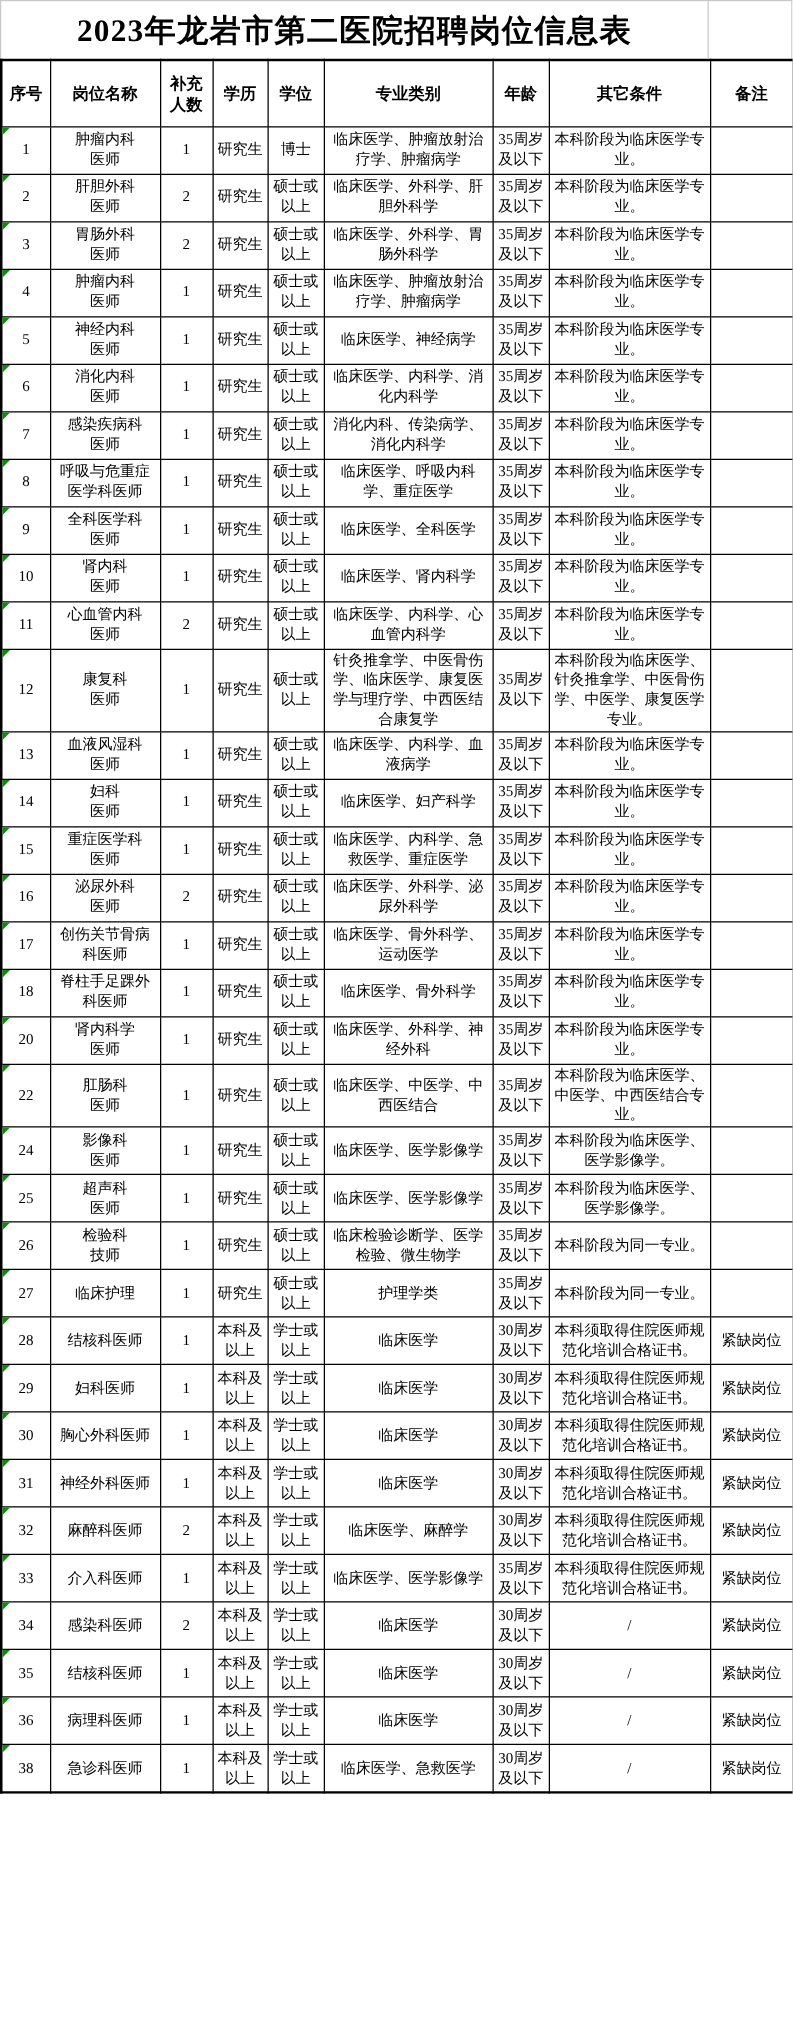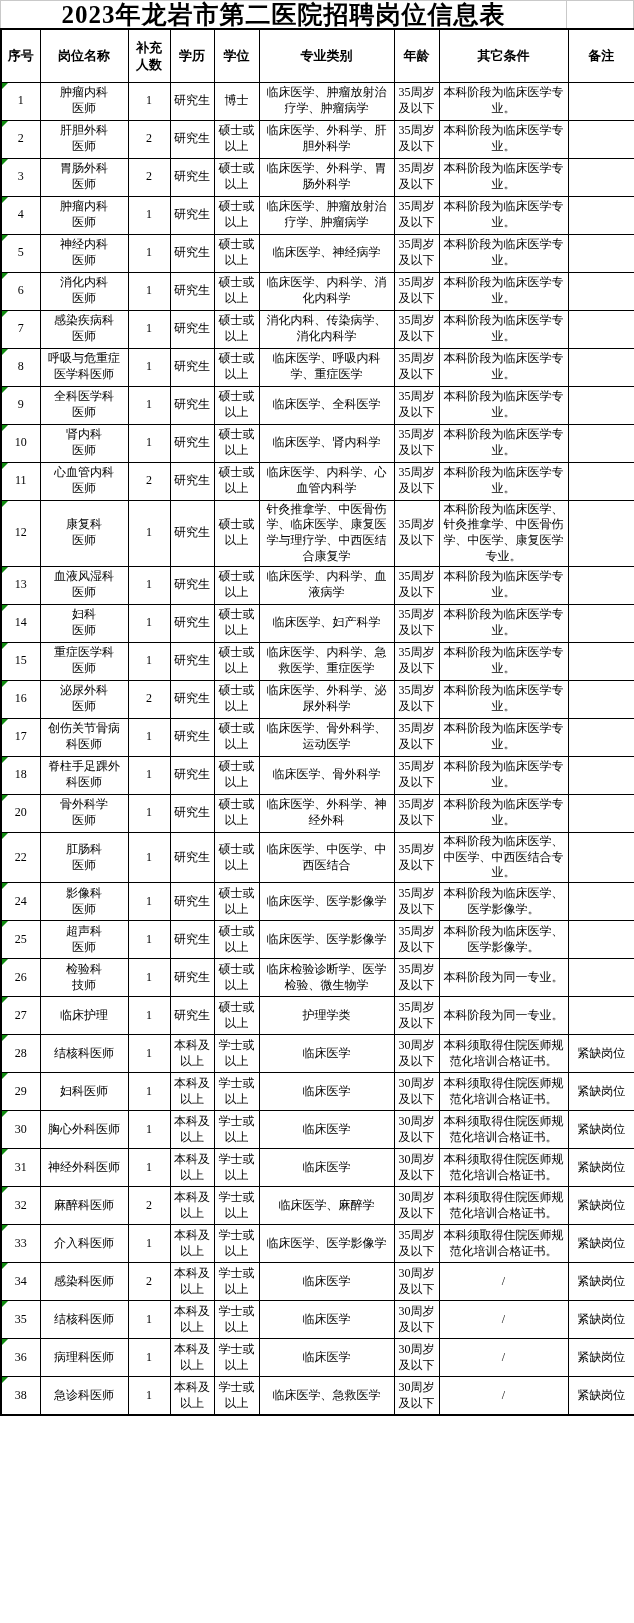--- a/index.html
+++ b/index.html
@@ -1,19 +1,19 @@
 <!DOCTYPE html>
 <html><head>
 <meta charset="utf-8">
 <style>
   html,body{margin:0;padding:0;background:#fff;}
   body{width:634px;font-family:"Liberation Serif","DejaVu Serif",serif;color:#000;}
   .page{width:634px;}
   
-  .title-bar{display:flex;height:28px;border:1px solid #c9c9c9;border-bottom:none;box-sizing:border-box;}
+  .title-bar{display:flex;height:47px;border:1px solid #c9c9c9;border-bottom:none;box-sizing:border-box;}
   .title-cell{flex:0 0 566px;display:flex;align-items:center;justify-content:center;
     font-size:25px;font-weight:bold;letter-spacing:1px;border-right:1px solid #c9c9c9;box-sizing:border-box;}
   .title-side{flex:1;}
   
   table{border-collapse:collapse;table-layout:fixed;width:634px;border:2px solid #000;}
   th,td{border:1px solid #000;text-align:center;vertical-align:middle;
     font-size:12px;line-height:1.32;padding:1px 2px;word-break:break-all;box-sizing:border-box;}
   thead th{height:53px;font-size:13px;font-weight:bold;}
   tbody td{height:38px;}
   td.cell-name{white-space:pre-line;}
@@ -344,21 +344,21 @@
       <td>本科阶段为临床医学专业。</td>
       <td></td>
     </tr>
 
 
     <tr>
       <td class="cell-no">
         <span class="tri"></span>
         <span>20</span>
       </td>
-      <td class="cell-name">骨外科学
+      <td class="cell-name">肾内科学
 医师</td>
       <td>1</td>
       <td>研究生</td>
       <td>硕士或以上</td>
       <td>临床医学、外科学、神经外科</td>
       <td>35周岁及以下</td>
       <td>本科阶段为临床医学专业。</td>
       <td></td>
     </tr>
 

